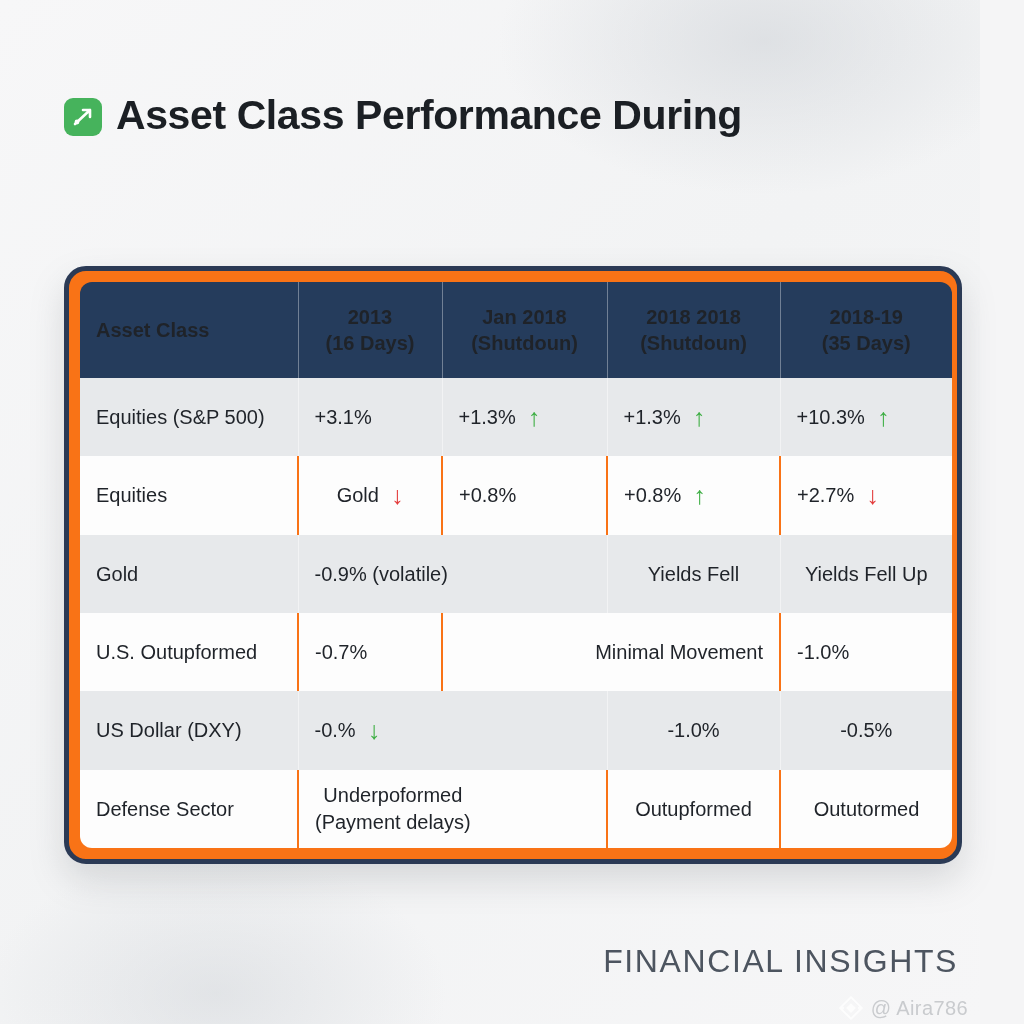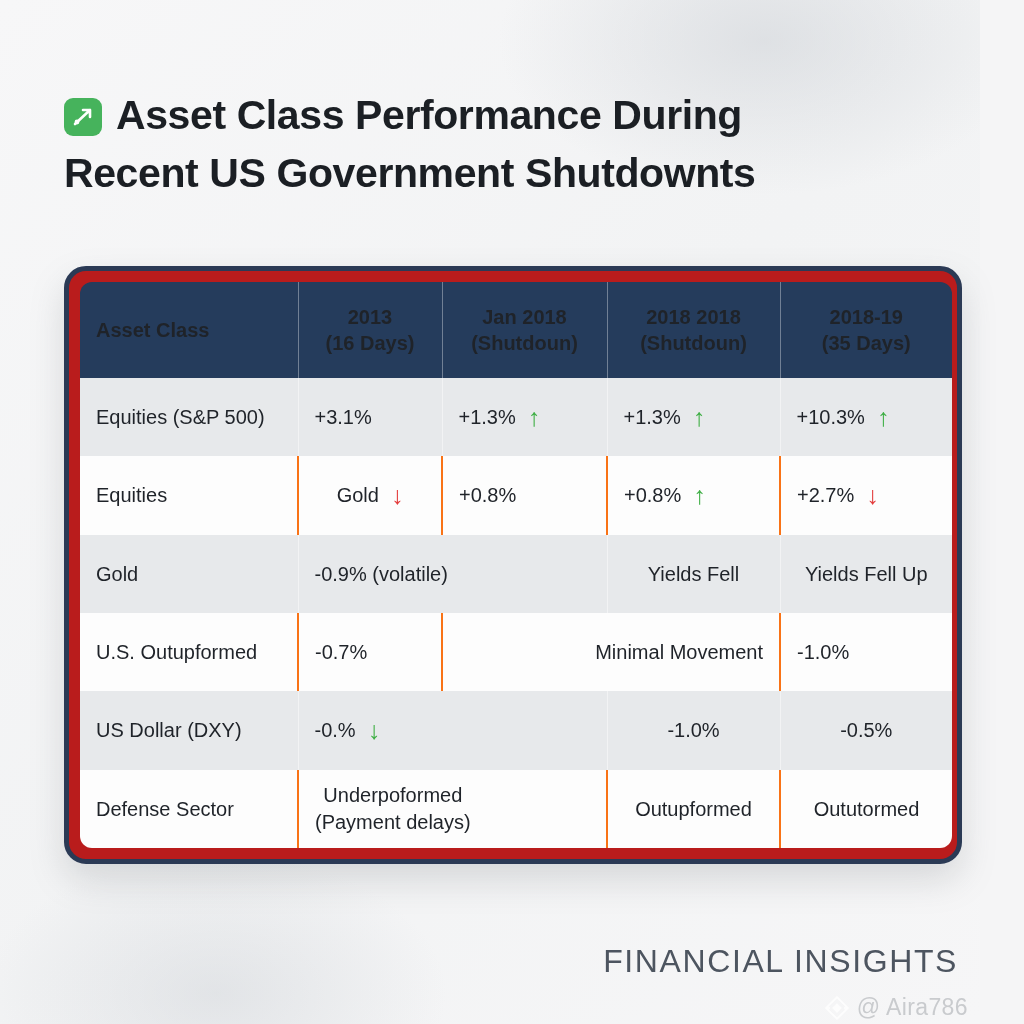--- a/index.html
+++ b/index.html
@@ -61,21 +61,21 @@
 
   
   .card {
     position: absolute;
     left: 64px;
     top: 266px;
     width: 898px;
     height: 598px;
     border: 5px solid #2b3a55;
     border-radius: 22px;
-    background: #b91c1c;
+    background: #f97316;
     padding: 11px;
     box-shadow: 0 16px 34px rgba(120,124,130,0.24);
   }
 
   table.perf {
     width: 100%;
     height: 100%;
     border-collapse: collapse;
     border-radius: 12px;
     overflow: hidden;
@@ -152,42 +152,41 @@
     font-weight: 400;
   }
   .watermark {
     position: absolute;
     right: 12px;
     bottom: 3px;
     display: flex;
     align-items: center;
     gap: 7px;
     color: #c9cbce;
-    font-size: 23px;
+    font-size: 20px;
     letter-spacing: 0.4px;
   }
   .wm-logo { width: 26px; height: 26px; flex: none; opacity: .85; }
 </style>
 </head>
 <body>
 
 <div class="page">
   <div class="bg-wash"></div>
 
   <div class="title-block">
     <div class="title-line title-line-1">
       <span class="title-icon">
         <svg width="24" height="24" viewBox="0 0 24 24" aria-hidden="true">
           <path d="M4 19 L19 5 M19 5 L12 5 M19 5 L19 12" stroke="#ffffff" stroke-width="2.6" fill="none" stroke-linecap="round" stroke-linejoin="round"></path>
           <circle cx="6" cy="17" r="2.4" fill="#ffffff"></circle>
         </svg>
       </span>
       <span>Asset Class Performance During</span>
     </div>
-    <div class="title-line">Recent US Government Shutdownts</div>
   </div>
 
   <div class="card">
     <table class="perf">
       <colgroup>
         <col class="c0">
           <col class="c1">
           <col class="c2">
           <col class="c3">
           <col class="c4">

